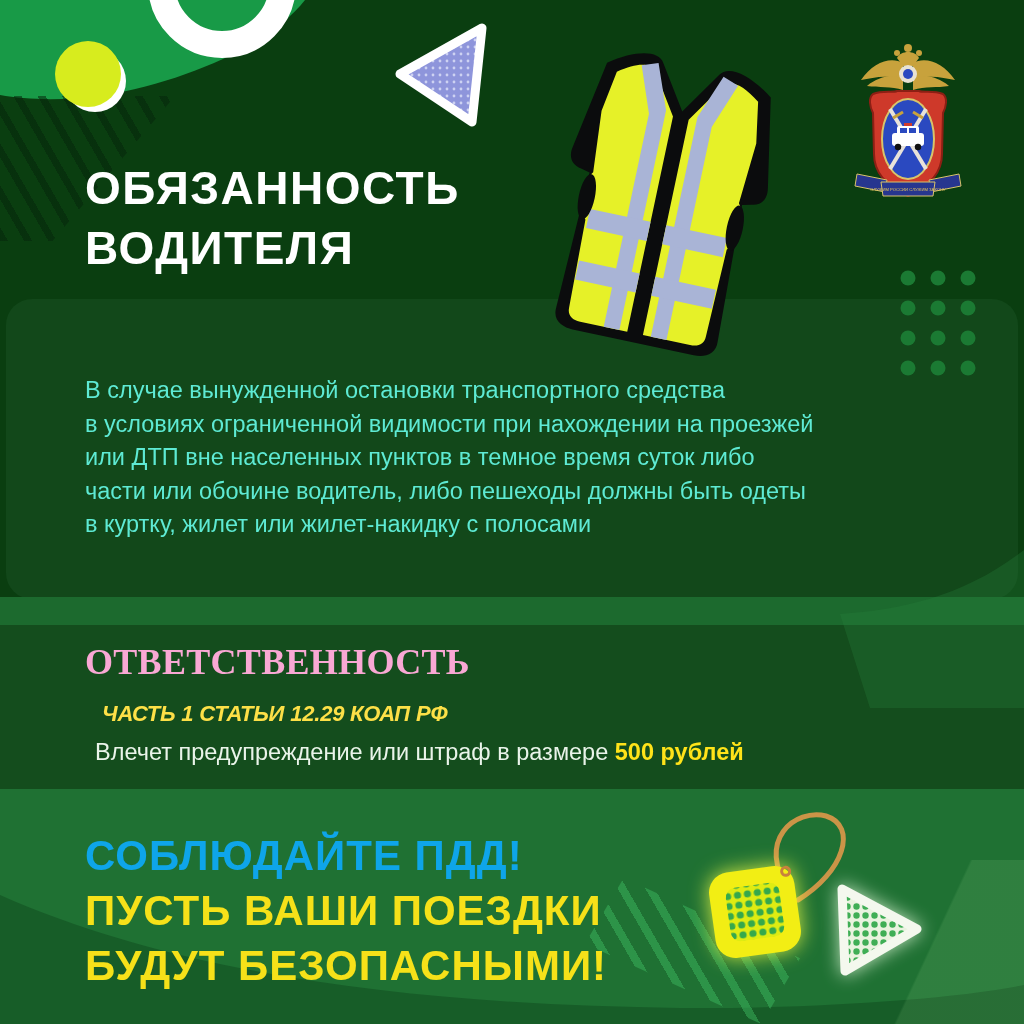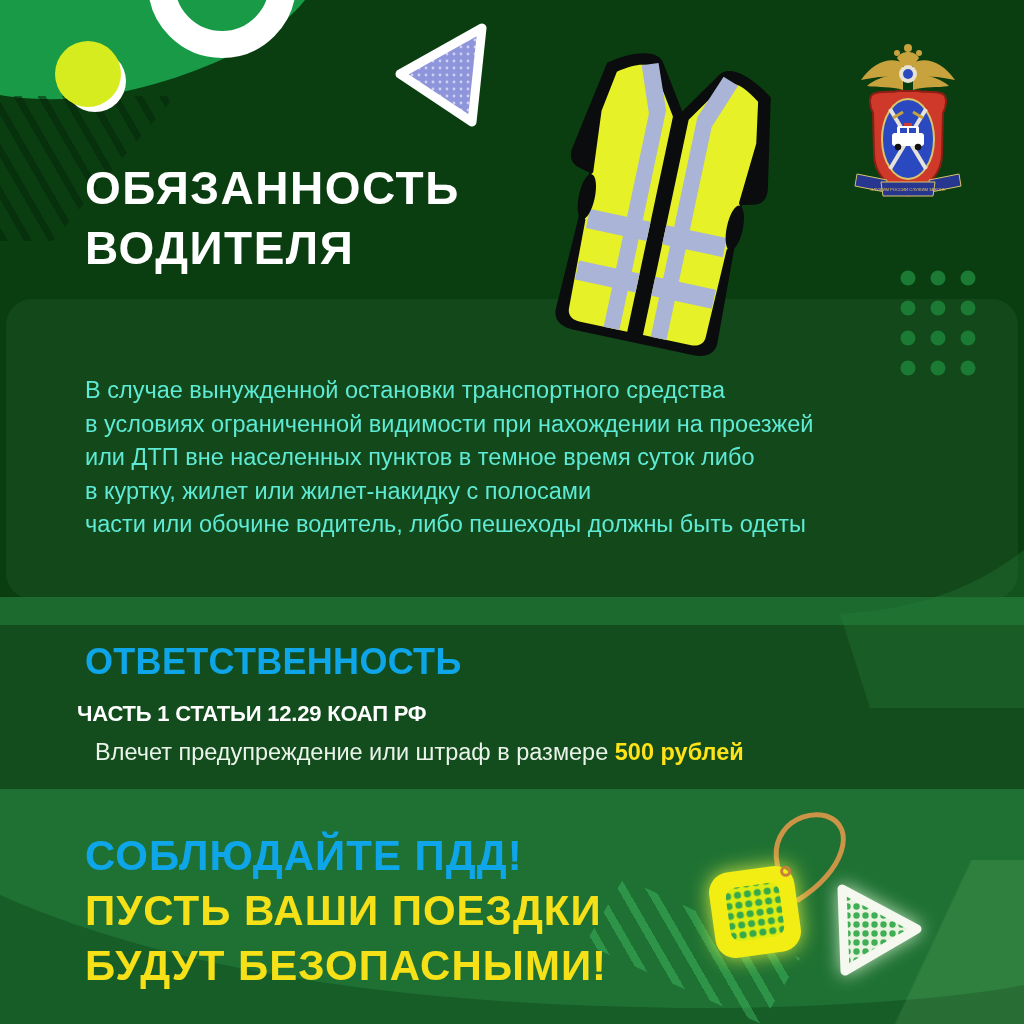--- a/index.html
+++ b/index.html
@@ -34,22 +34,22 @@
     clip-path:polygon(18% 0,100% 55%,82% 100%,0 45%);
   }
   .wedge-br{left:850px;top:860px;width:174px;height:164px;
     background:linear-gradient(115deg, transparent 48%, rgba(190,255,170,.10) 49%);}
   .glow-yellow{filter:drop-shadow(0 0 10px rgba(244,255,70,.85));}
   .glow-white{filter:drop-shadow(0 0 9px rgba(235,255,225,.8));}
   
   .title{left:85px;top:158px;color:#fff;font-size:46px;font-weight:700;line-height:60px;letter-spacing:1.5px;}
   .h-rule{left:85px;top:314px;color:#f4faf4;font-size:34px;font-weight:700;letter-spacing:.5px;}
   .body-text{left:85px;top:374px;width:840px;color:#5eead4;font-size:23.5px;line-height:33.5px;font-weight:400;}
-  .h-liab{left:85px;top:641px;color:#0ea5e9;font-size:36px;font-weight:700;letter-spacing:.3px;}
-  .h-article{left:77px;top:701px;color:#ffffff;font-size:22px;font-weight:700;letter-spacing:-.2px;}
+  .h-liab{left:85px;top:641px;color:#f9a8d4;font-size:36px;font-weight:700;letter-spacing:.3px;font-family:Liberation Serif, serif;}
+  .h-article{left:102px;top:701px;color:#fde047;font-size:22px;font-weight:700;letter-spacing:-.2px;font-style:italic;}
   .sanction{left:85px;top:739px;color:#eaf4ea;font-size:23.5px;font-weight:400;margin-left:10px;}
   .sanction .fine{color:#ffe319;font-weight:700;}
   .footer-text{left:85px;top:828px;font-size:42px;font-weight:700;line-height:55px;letter-spacing:1px;}
   .footer-text .w{color:#0ea5e9;display:block;}
   .footer-text .y{color:#f6e119;display:block;}
 </style>
 </head>
 <body>
 
 <div class="poster">
@@ -194,22 +194,22 @@
   <div class="abs title">
     <span style="display:block">ОБЯЗАННОСТЬ</span>
     <span style="display:block">ВОДИТЕЛЯ</span>
   </div>
 
 
   <div class="abs body-text">
     <span style="display:block">В случае вынужденной остановки транспортного средства</span>
     <span style="display:block">в условиях ограниченной видимости при нахождении на проезжей</span>
     <span style="display:block">или ДТП вне населенных пунктов в темное время суток либо</span>
+    <span style="display:block">части или обочине водитель, либо пешеходы должны быть одеты</span>
     <span style="display:block">в куртку, жилет или жилет-накидку с полосами</span>
-    <span style="display:block">части или обочине водитель, либо пешеходы должны быть одеты</span>
   </div>
 
   <div class="abs h-liab">ОТВЕТСТВЕННОСТЬ</div>
   <div class="abs h-article">ЧАСТЬ 1 СТАТЬИ 12.29 КОАП РФ</div>
   <div class="abs sanction">
     <span>Влечет предупреждение или штраф в размере </span><span class="fine">500 рублей</span>
   </div>
 
   <div class="abs footer-text">
     <span class="w">СОБЛЮДАЙТЕ ПДД!</span>

